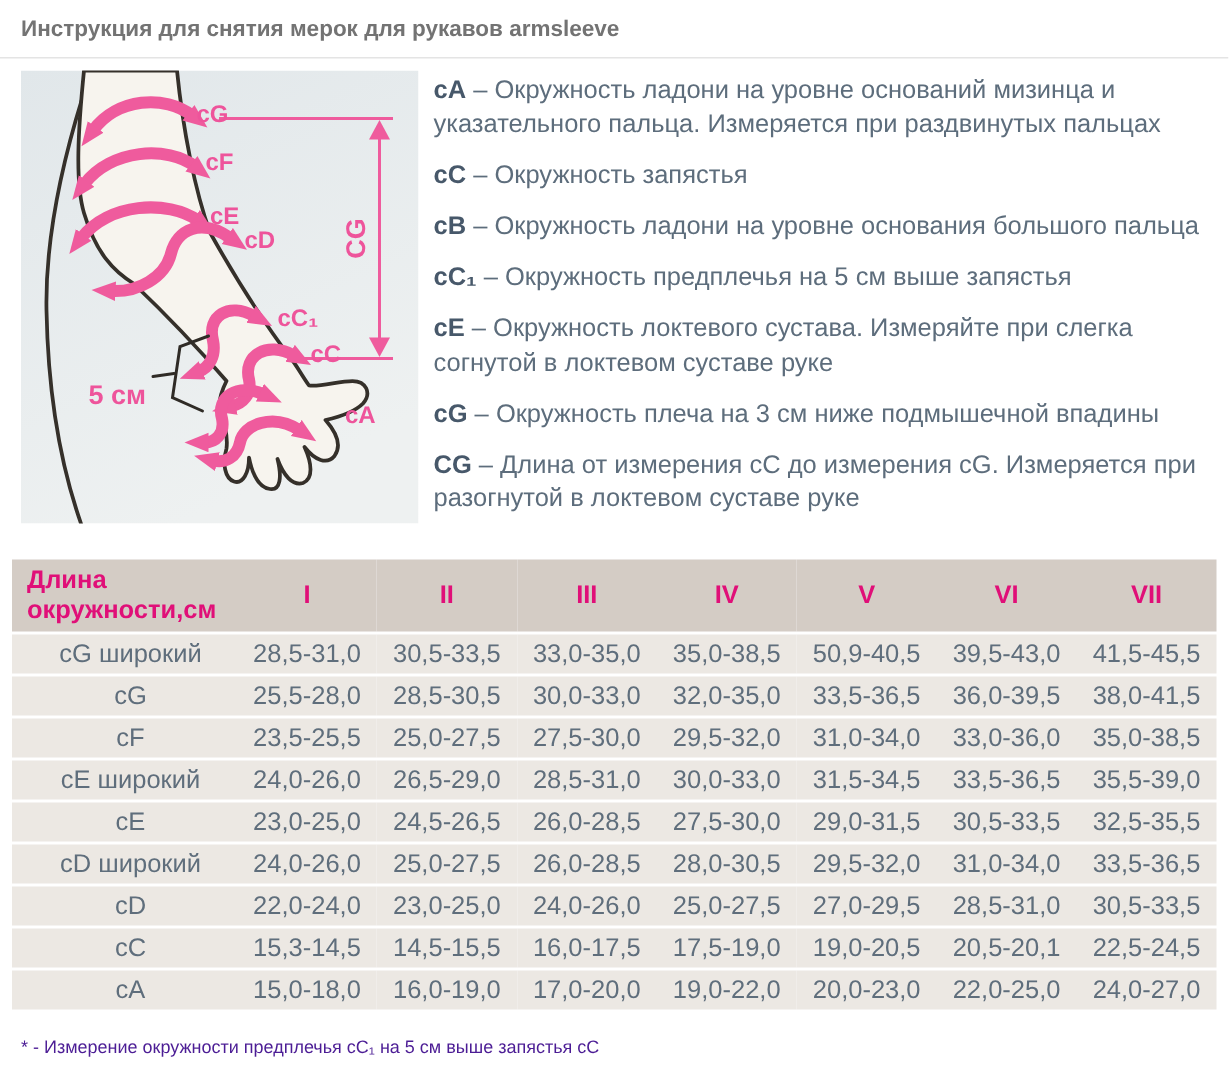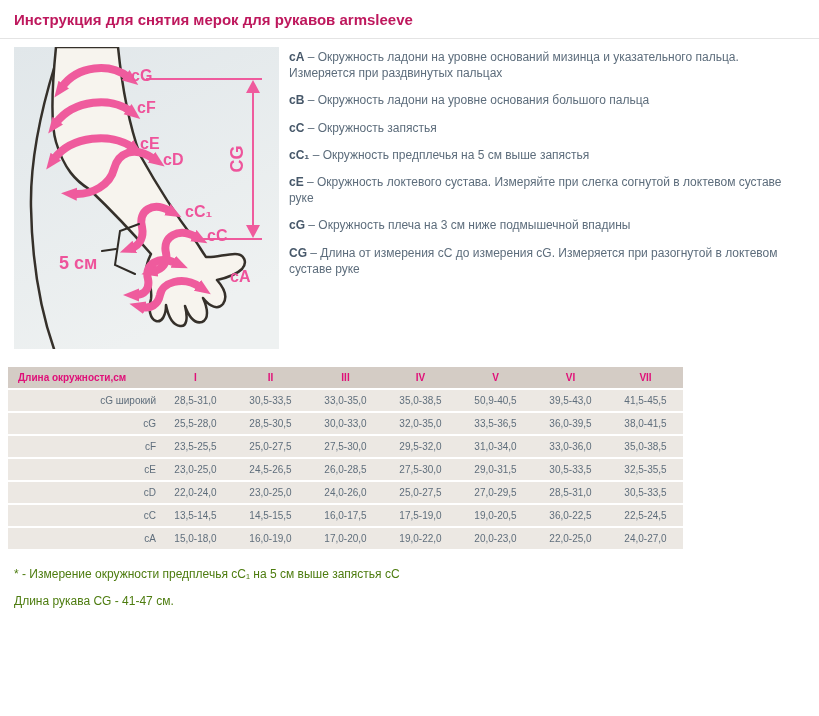--- a/index.html
+++ b/index.html
@@ -6,55 +6,55 @@
   html,body { background:#ffffff; }
   body {
     width:819px; height:716px;
     font-family:"Liberation Sans","DejaVu Sans",sans-serif;
     color:#5d6d7c;
     overflow:hidden;
   }
   .page-title {
     margin:11px 14px 0 14px;
     font-size:15px; font-weight:bold;
-    color:#be185d;
+    color:#737373;
   }
   .title-divider {
     border:none; border-top:1px solid #e4e4e4;
     margin-top:10px;
   }
   .content {
     display:flex; align-items:flex-start;
     padding:8px 14px 0 14px; gap:10px;
   }
   .illustration { flex:0 0 265px; }
   .descriptions { flex:1; padding-top:2px; }
   .desc-item {
-    font-size:12px; line-height:1.35;
+    font-size:17px; line-height:1.35;
     margin-bottom:11px; color:#5d6d7c;
   }
   .desc-code { font-weight:bold; color:#47586a; }
   .size-table {
-    width:675px; margin:16px 8px 0 8px;
+    width:803px; margin:16px 8px 0 8px;
     border-collapse:separate; border-spacing:0 2px;
-    table-layout:fixed; font-size:10px;
+    table-layout:fixed; font-size:17px;
   }
   .size-table td { height:21px; vertical-align:middle; }
   .size-table .header-row td {
     background:#d4ccc5; color:#e00f78; font-weight:bold;
     text-align:center; padding:4px 2px;
   }
   .size-table .header-row td:first-child { text-align:left; padding-left:10px; }
   .size-table tbody td {
     background:#ece8e3; color:#5f6e7c;
     text-align:center; padding:3px 2px;
   }
-  .size-table tbody td.row-label { text-align:right; padding-left:10px; }
+  .size-table tbody td.row-label { text-align:center; padding-left:10px; }
   .footnotes { margin:16px 14px 0 14px; }
-  .footnote { font-size:12px; color:#4d7c0f; margin-bottom:13px; }
+  .footnote { font-size:12px; color:#4c1d95; margin-bottom:13px; }
 </style>
 </head>
 <body>
 
 <div class="page-title">Инструкция для снятия мерок для рукавов armsleeve</div>
 <hr class="title-divider">
 
 <div class="content">
 
   <svg class="illustration" width="265" height="302" viewBox="0 0 265 302" xmlns="http://www.w3.org/2000/svg">
@@ -128,22 +128,22 @@
       <text x="171" y="170">cC₁</text>
       <text x="193" y="194">cC</text>
       <text x="216" y="235">cA</text>
       <text x="45" y="222" font-size="18">5 см</text>
       <text x="229" y="112" font-size="18" text-anchor="middle" transform="rotate(-90 229 112)">CG</text>
     </g>
   </svg>
 
   <div class="descriptions">
       <p class="desc-item"><span class="desc-code">cA</span><span class="desc-text"> – Окружность ладони на уровне оснований мизинца и указательного пальца. Измеряется при раздвинутых пальцах</span></p>
+      <p class="desc-item"><span class="desc-code">cC</span><span class="desc-text"> – Окружность запястья</span></p>
       <p class="desc-item"><span class="desc-code">cB</span><span class="desc-text"> – Окружность ладони на уровне основания большого пальца</span></p>
-      <p class="desc-item"><span class="desc-code">cC</span><span class="desc-text"> – Окружность запястья</span></p>
       <p class="desc-item"><span class="desc-code">cC₁</span><span class="desc-text"> – Окружность предплечья на 5 см выше запястья</span></p>
       <p class="desc-item"><span class="desc-code">cE</span><span class="desc-text"> – Окружность локтевого сустава. Измеряйте при слегка согнутой в локтевом суставе руке</span></p>
       <p class="desc-item"><span class="desc-code">cG</span><span class="desc-text"> – Окружность плеча на 3 см ниже подмышечной впадины</span></p>
       <p class="desc-item"><span class="desc-code">CG</span><span class="desc-text"> – Длина от измерения cC до измерения cG. Измеряется при разогнутой в локтевом суставе руке</span></p>
     </div>
 </div>
 
 <table class="size-table">
   <colgroup>
     <col style="width:150px">
@@ -192,47 +192,67 @@
         <td class="row-label">cF</td>
         <td>23,5-25,5</td>
         <td>25,0-27,5</td>
         <td>27,5-30,0</td>
         <td>29,5-32,0</td>
         <td>31,0-34,0</td>
         <td>33,0-36,0</td>
         <td>35,0-38,5</td>
       </tr>
       <tr>
+        <td class="row-label">cE широкий</td>
+        <td>24,0-26,0</td>
+        <td>26,5-29,0</td>
+        <td>28,5-31,0</td>
+        <td>30,0-33,0</td>
+        <td>31,5-34,5</td>
+        <td>33,5-36,5</td>
+        <td>35,5-39,0</td>
+      </tr>
+      <tr>
         <td class="row-label">cE</td>
         <td>23,0-25,0</td>
         <td>24,5-26,5</td>
         <td>26,0-28,5</td>
         <td>27,5-30,0</td>
         <td>29,0-31,5</td>
         <td>30,5-33,5</td>
         <td>32,5-35,5</td>
       </tr>
       <tr>
+        <td class="row-label">cD широкий</td>
+        <td>24,0-26,0</td>
+        <td>25,0-27,5</td>
+        <td>26,0-28,5</td>
+        <td>28,0-30,5</td>
+        <td>29,5-32,0</td>
+        <td>31,0-34,0</td>
+        <td>33,5-36,5</td>
+      </tr>
+      <tr>
         <td class="row-label">cD</td>
         <td>22,0-24,0</td>
         <td>23,0-25,0</td>
         <td>24,0-26,0</td>
         <td>25,0-27,5</td>
         <td>27,0-29,5</td>
         <td>28,5-31,0</td>
         <td>30,5-33,5</td>
       </tr>
       <tr>
         <td class="row-label">cC</td>
-        <td>13,5-14,5</td>
+        <td>15,3-14,5</td>
         <td>14,5-15,5</td>
         <td>16,0-17,5</td>
         <td>17,5-19,0</td>
         <td>19,0-20,5</td>
-        <td>36,0-22,5</td>
+        <td>20,5-20,1</td>
         <td>22,5-24,5</td>
       </tr>
       <tr>
         <td class="row-label">cA</td>
         <td>15,0-18,0</td>
         <td>16,0-19,0</td>
         <td>17,0-20,0</td>
         <td>19,0-22,0</td>
         <td>20,0-23,0</td>
         <td>22,0-25,0</td>

